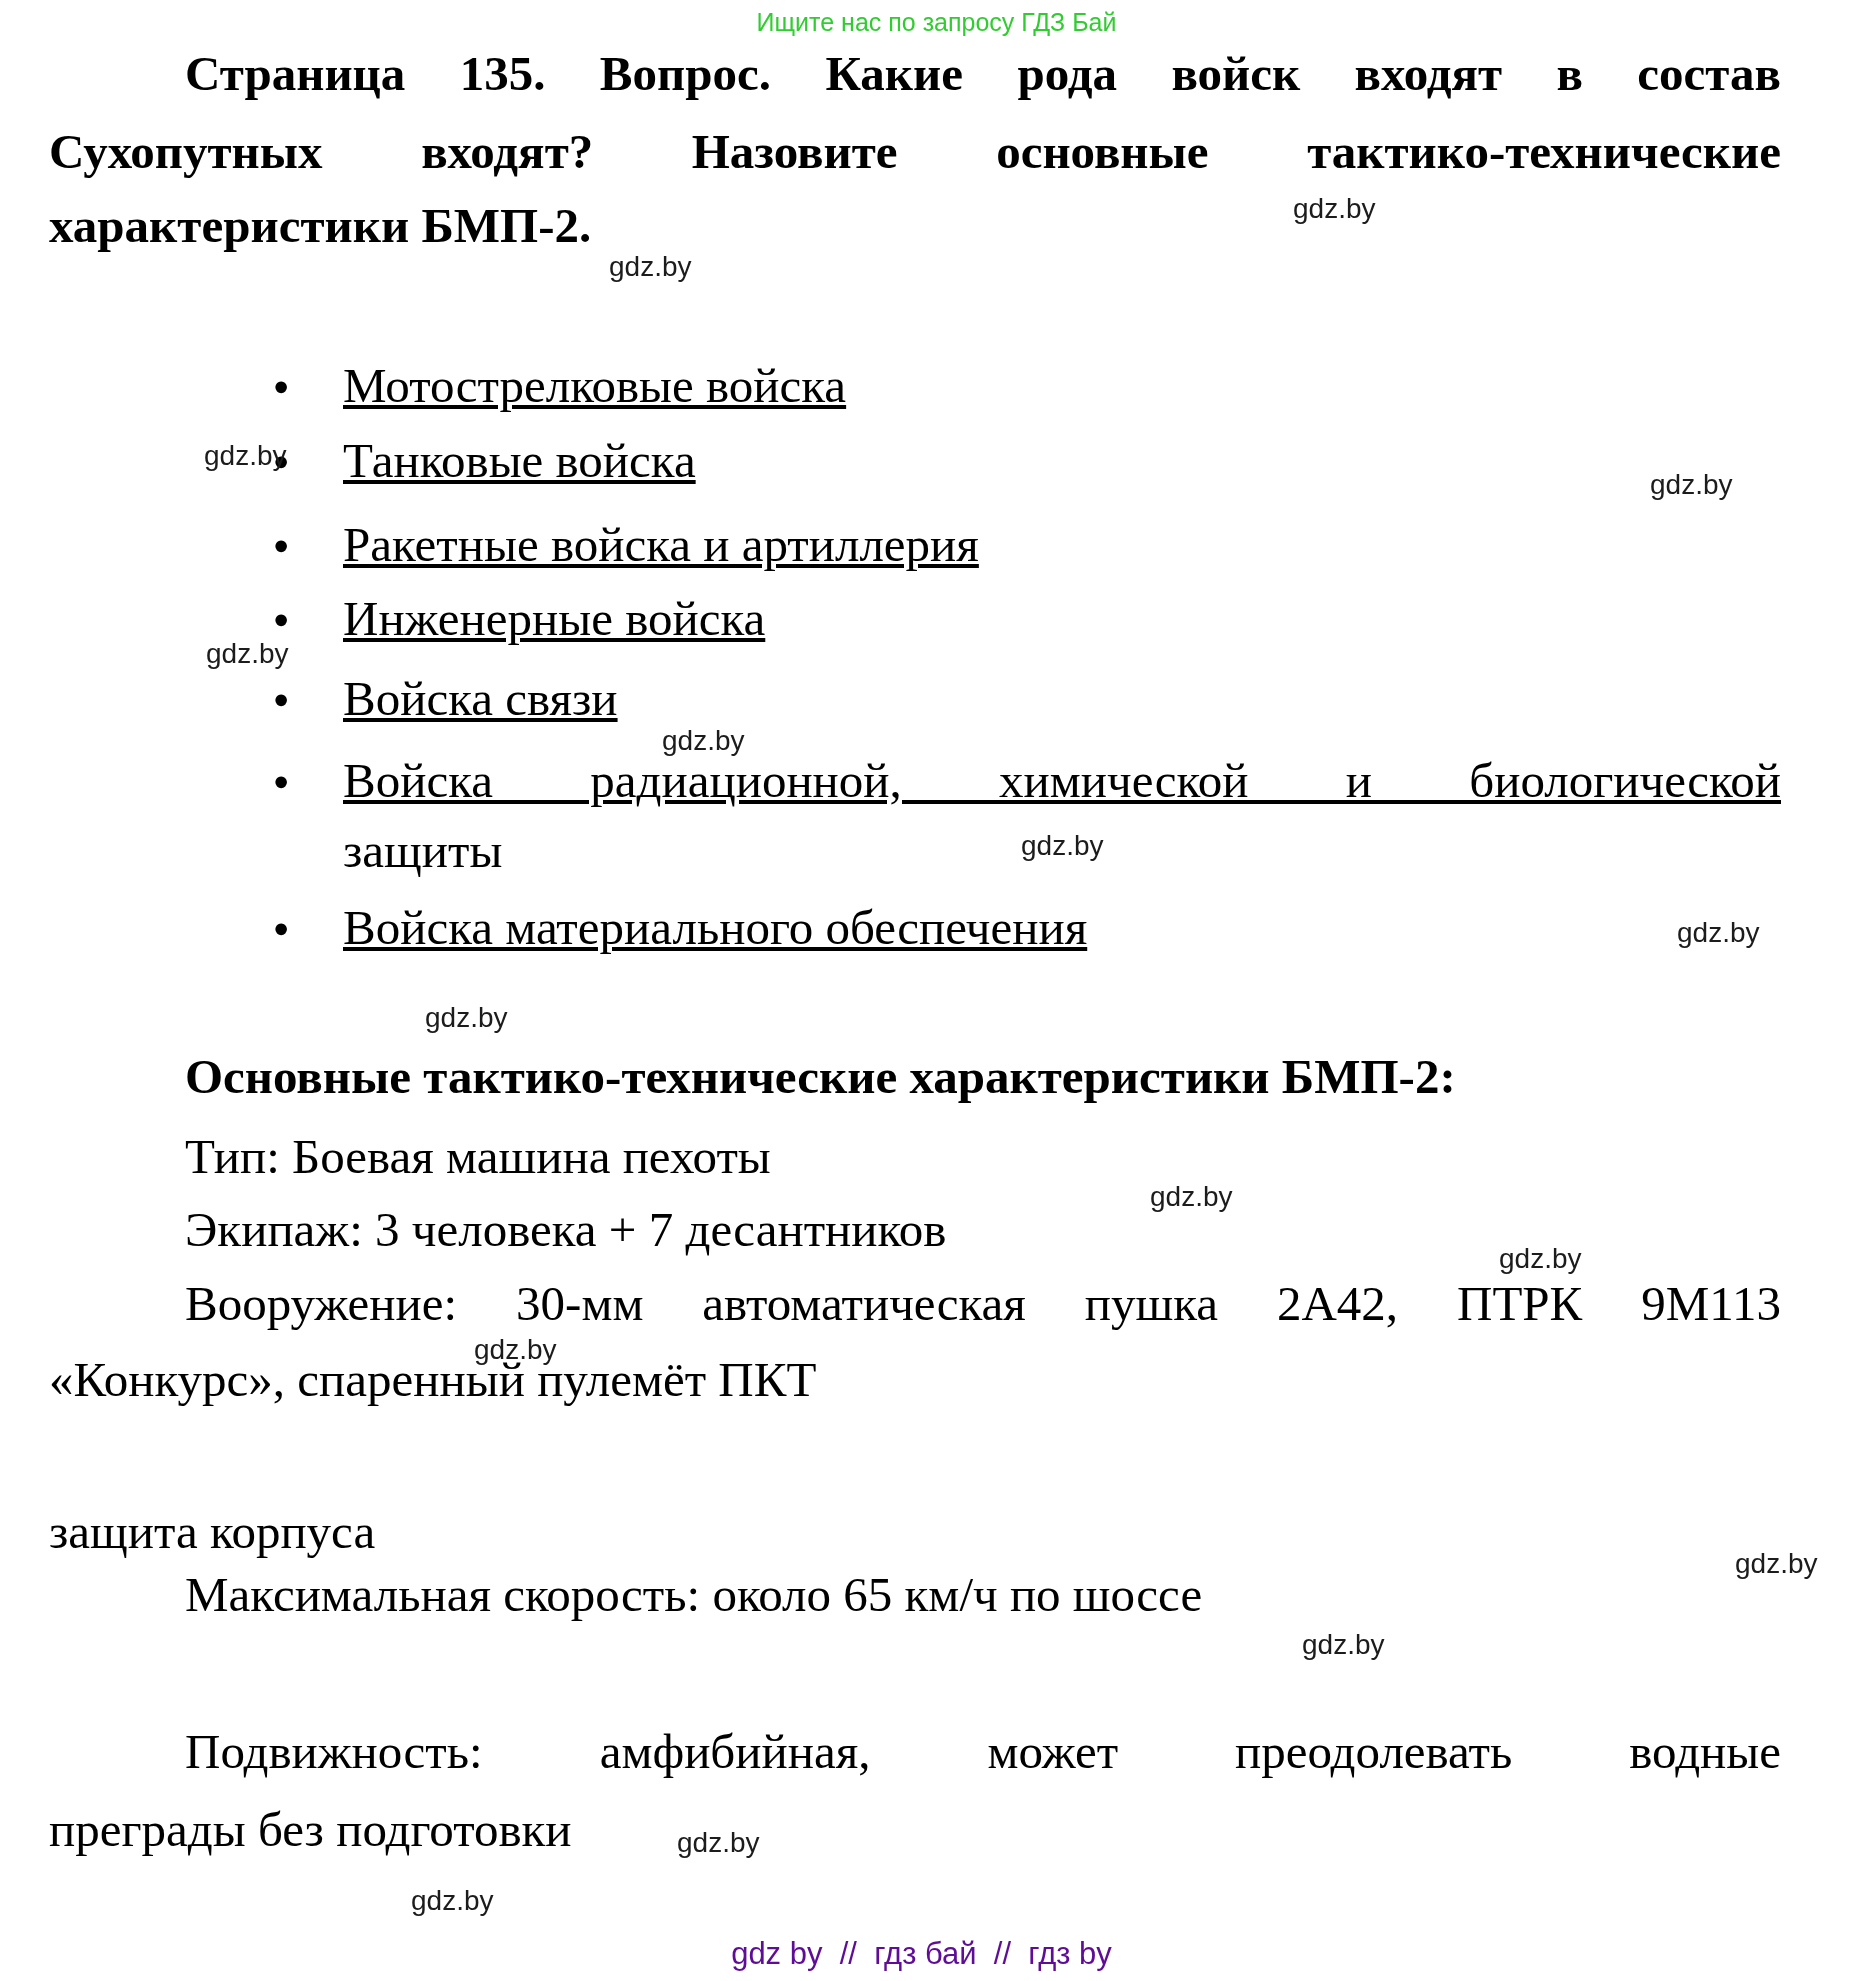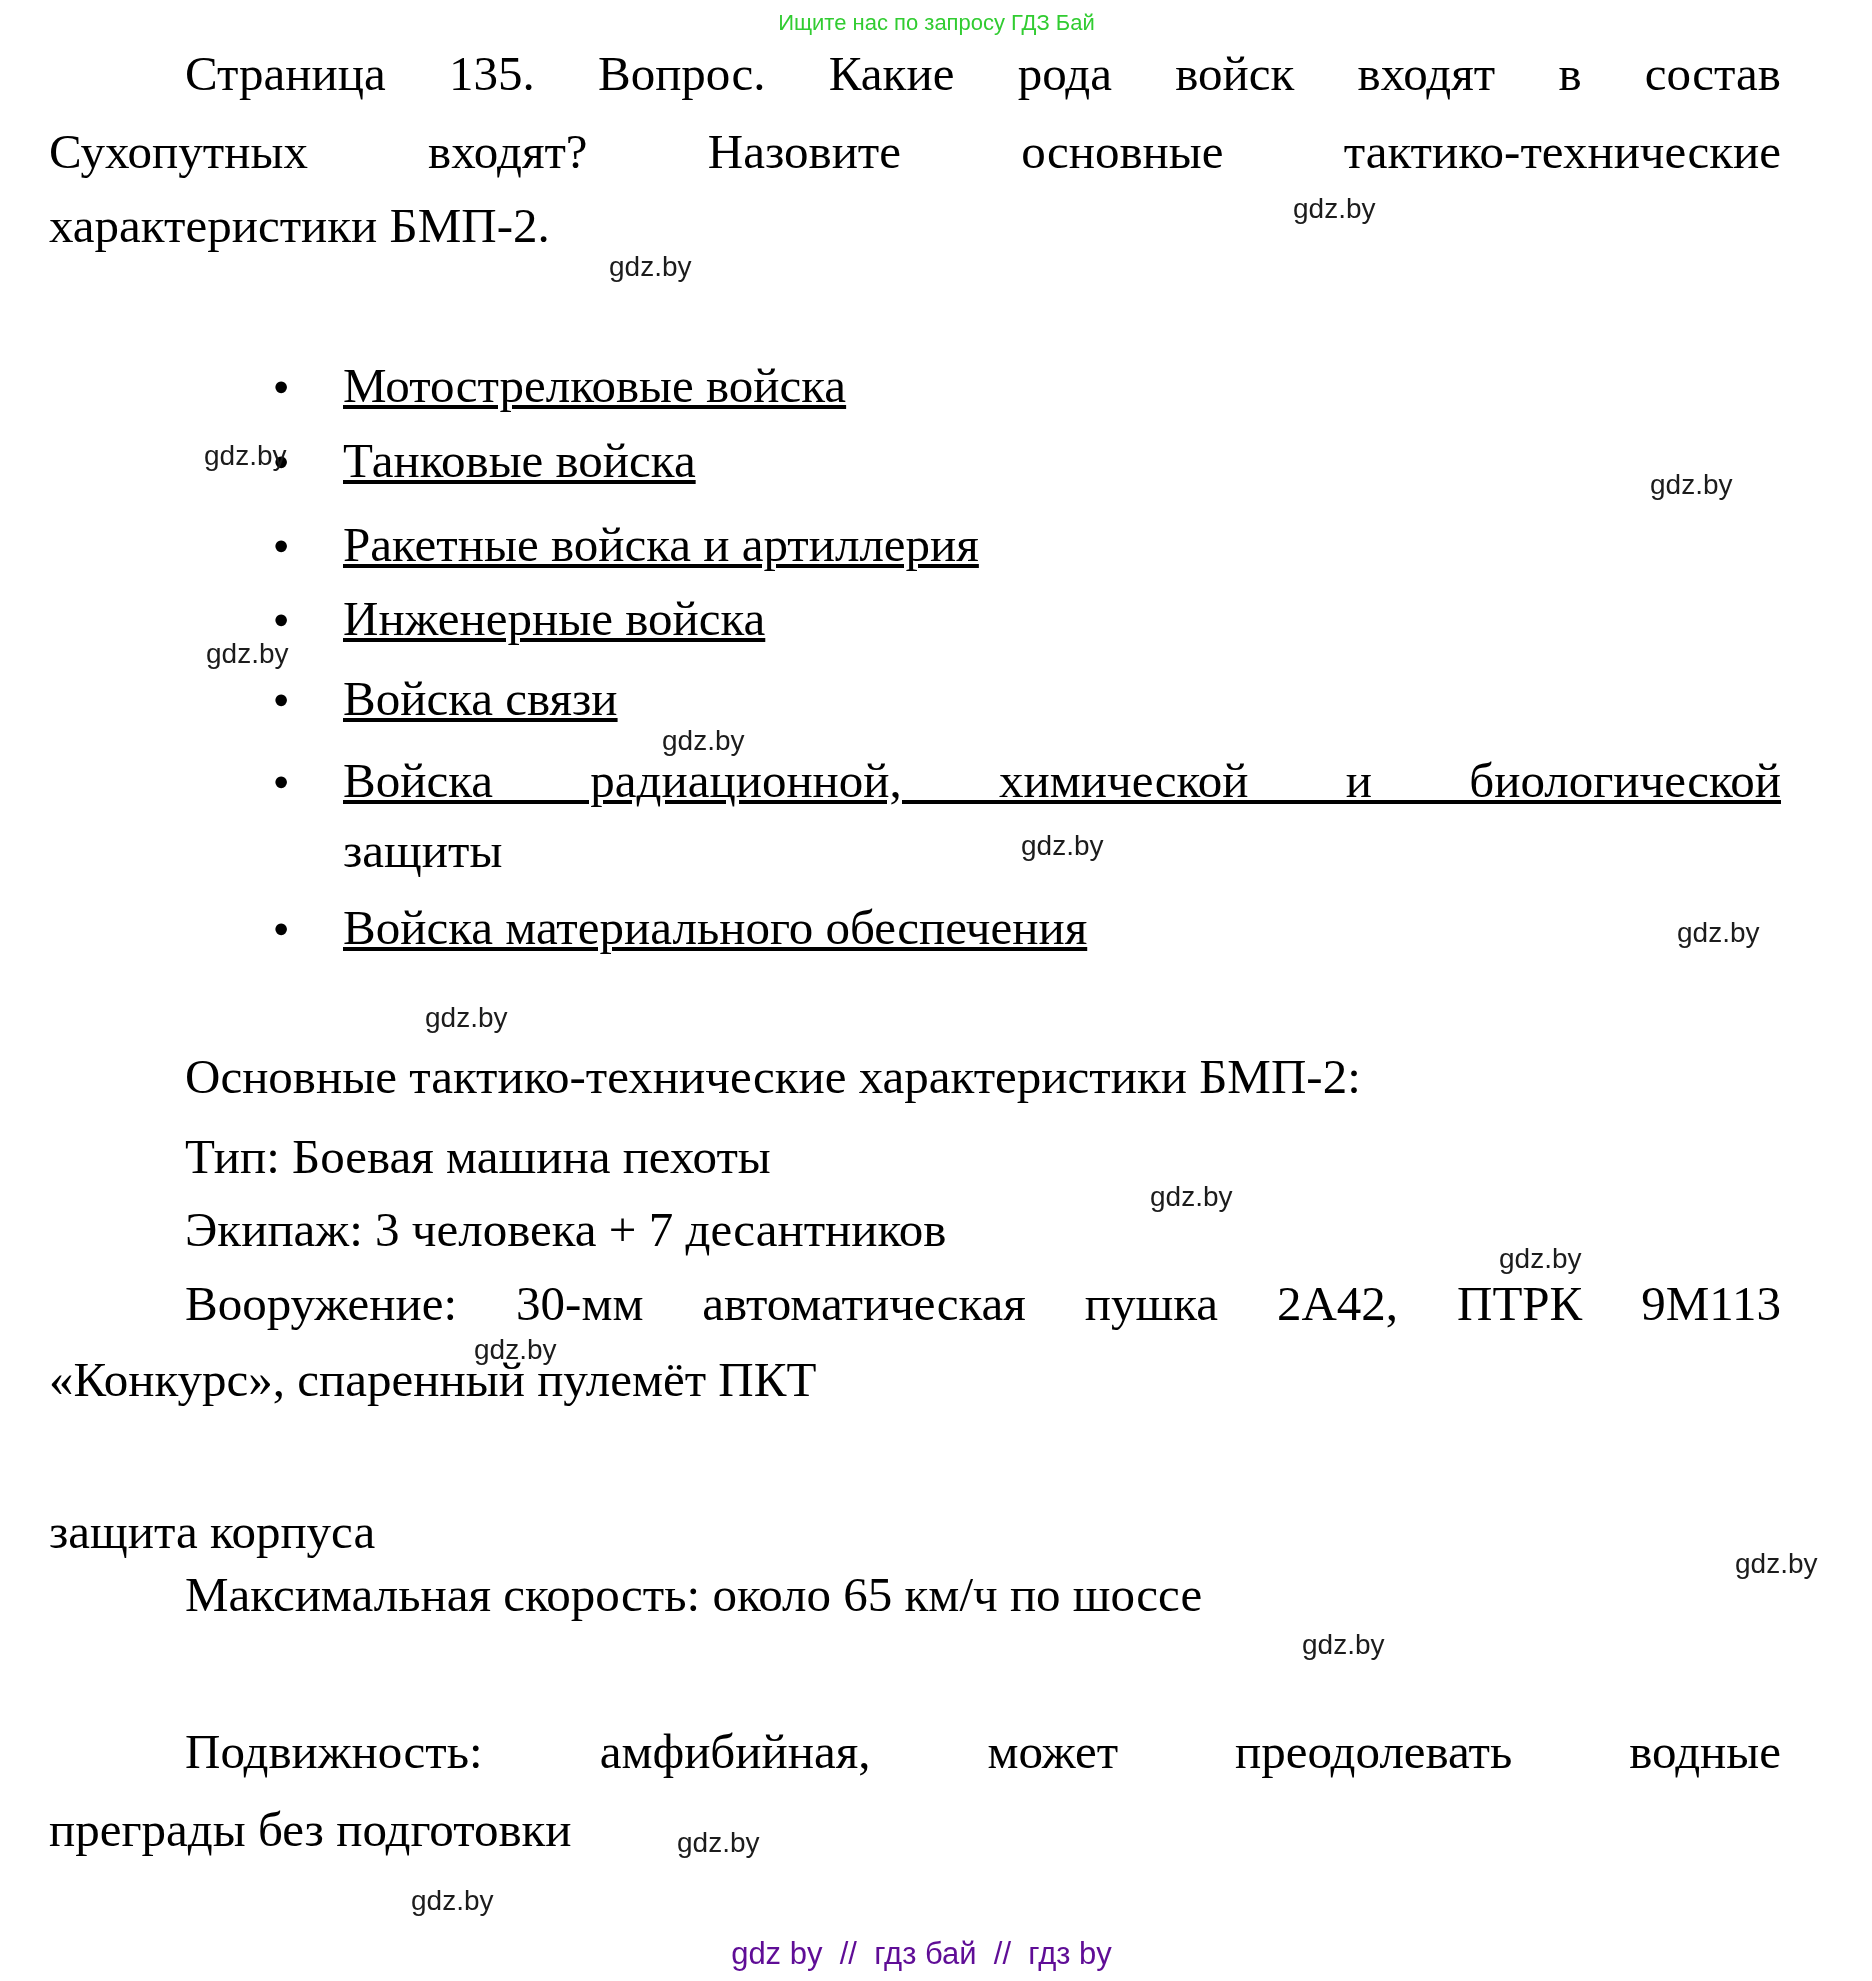--- a/index.html
+++ b/index.html
@@ -16,33 +16,33 @@
     font-family: "Liberation Serif", serif;
     color: #000000;
   }
   .banner {
     position: absolute;
     top: 3.9px;
     left: 0;
     width: 1873px;
     text-align: center;
     font-family: "Liberation Sans", sans-serif;
-    font-size: 22px;
+    font-size: 25px;
     line-height: 37px;
     color: #31cc31;
   }
   .tline {
     position: absolute;
     left: 49px;
     width: 1732px;
     font-size: 49px;
     line-height: 56px;
     white-space: nowrap;
   }
-  .bold { font-weight: normal; }
+  .bold { font-weight: bold; }
   .ind { text-indent: 136px; }
   .just {
     white-space: normal;
     text-align: justify;
     text-align-last: justify;
   }
   .bullet-line .marker {
     position: absolute;
     left: 224px;
     top: 0;

